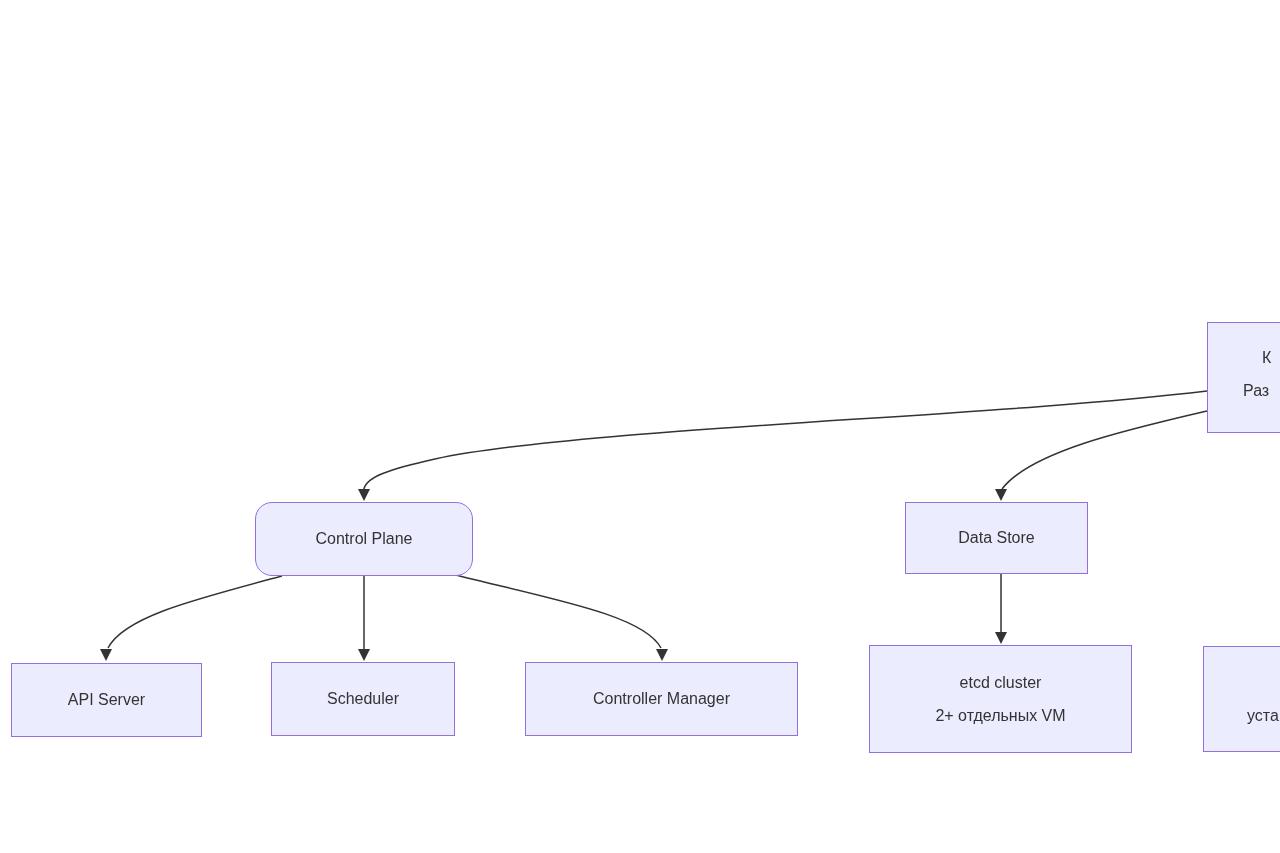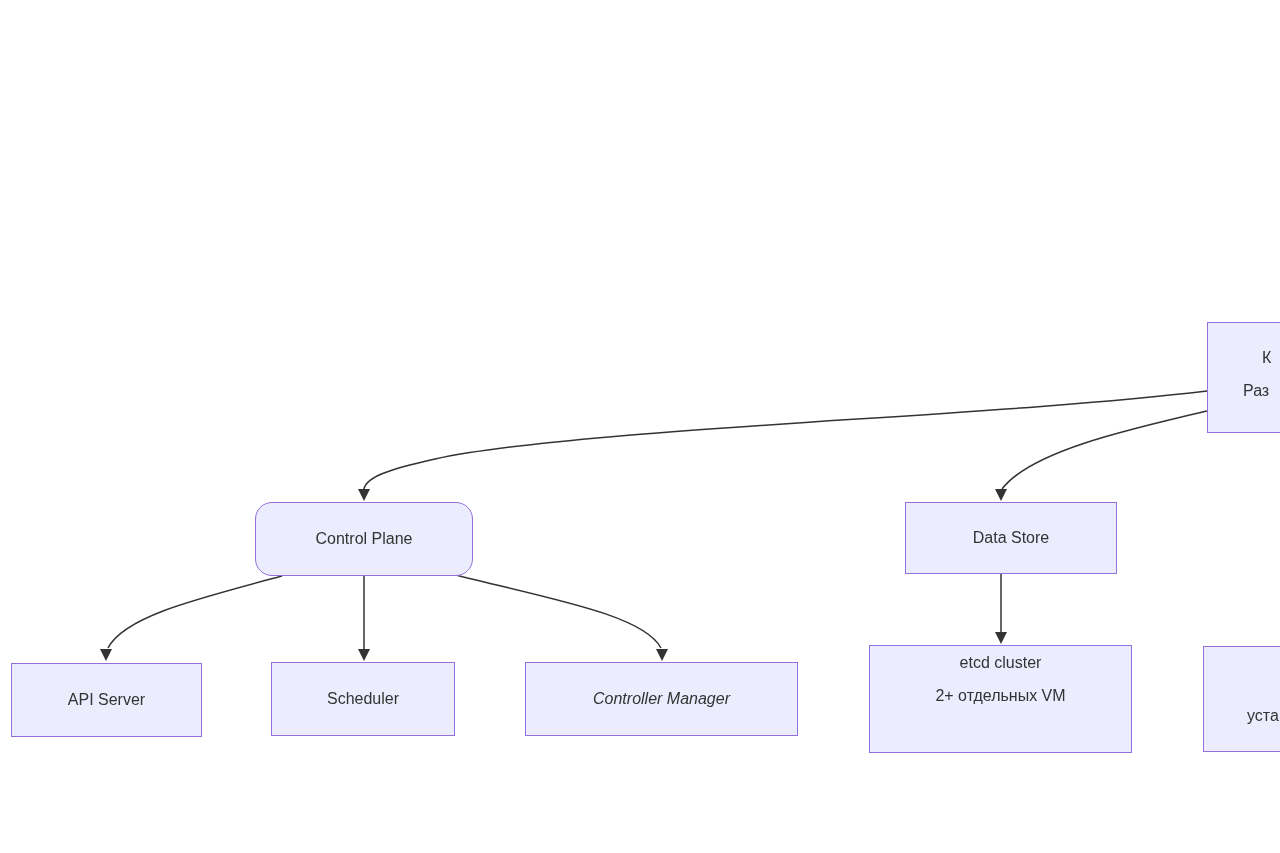--- a/index.html
+++ b/index.html
@@ -85,37 +85,37 @@
 
   <div class="node cutoff" style="left:1207px; top:322px; width:250px; height:111px; padding-top:18px;">
     <div class="tl" style="padding-left:54px">К</div>
     <div class="tl" style="padding-left:35px">Раз</div>
   </div>
 
   <div class="node" style="left:255px; top:502px; width:218px; height:74px;border-radius:17px;">
     <span>Control Plane</span>
   </div>
 
-  <div class="node" style="left:905px; top:502px; width:212px; height:72px;">
+  <div class="node" style="left:905px; top:502px; width:183px; height:72px;">
     <span>Data Store</span>
   </div>
 
   <div class="node" style="left:11px; top:663px; width:191px; height:74px;">
     <span>API Server</span>
   </div>
 
   <div class="node" style="left:271px; top:662px; width:184px; height:74px;">
     <span>Scheduler</span>
   </div>
 
-  <div class="node" style="left:525px; top:662px; width:273px; height:74px;font-style:italic;">
+  <div class="node" style="left:525px; top:662px; width:273px; height:74px;">
     <span>Controller Manager</span>
   </div>
 
-  <div class="node multiline" style="left:869px; top:645px; width:263px; height:108px; ">
+  <div class="node multiline" style="left:869px; top:645px; width:263px; height:108px; padding-top:20px;">
     <div class="tl">etcd cluster</div>
     <div class="tl">2+ отдельных VM</div>
   </div>
 
   <div class="node cutoff" style="left:1203px; top:646px; width:250px; height:106px; padding-top:19px;">
     <div class="tl"></div>
     <div class="tl" style="padding-left:43px">уста</div>
   </div>
 
 </div>

